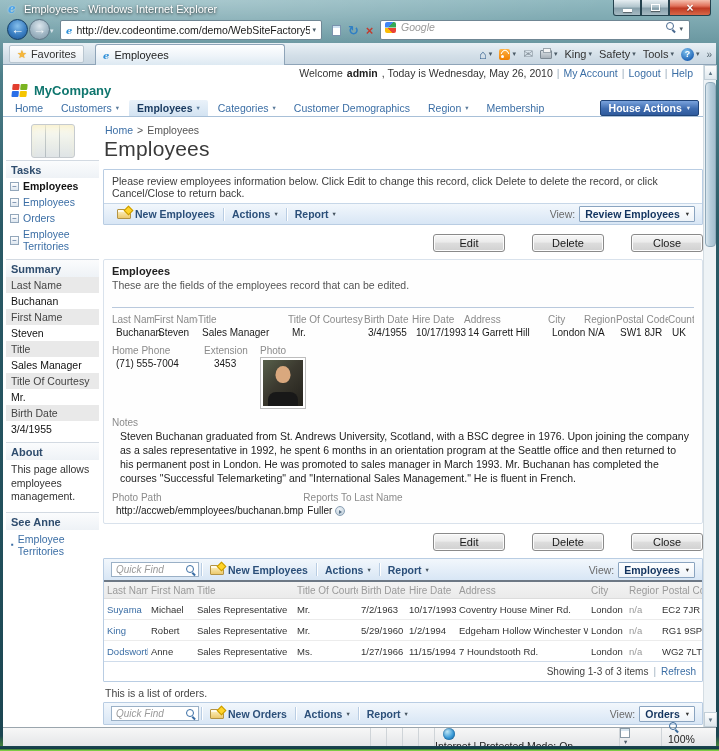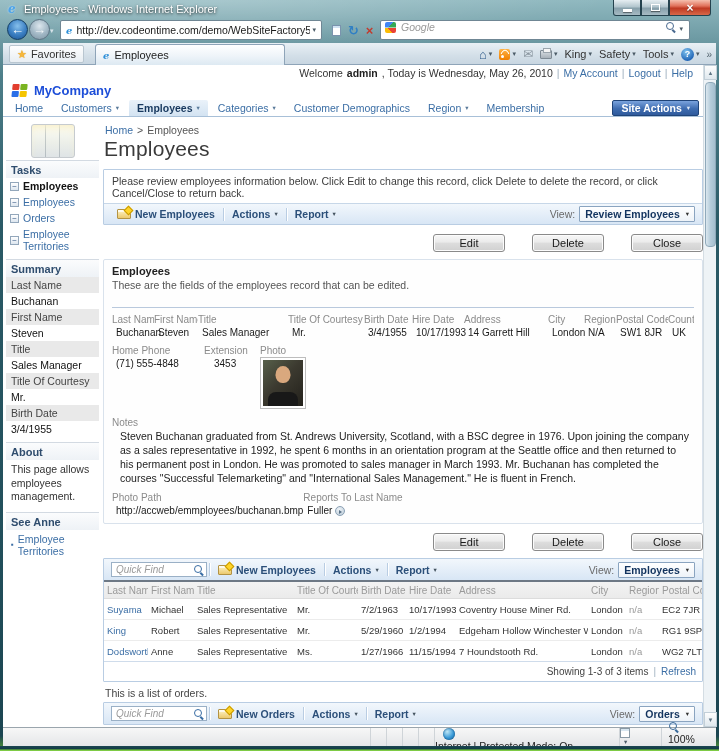--- a/index.html
+++ b/index.html
@@ -88,21 +88,21 @@
 
   .welcome { height:16px; display:flex; justify-content:flex-end; align-items:center; gap:4px; padding:8px 10px; font-size:10.5px; color:#333; }
   .welcome .lnk { color:#3b6ea5; }
   .pipe { color:#9fb0bf; }
 
   .brandrow { height:19px; display:flex; align-items:center; gap:6px; padding:0 9px; }
   .mslogo { width:16px; height:14px; display:grid; grid-template-columns:7px 7px; grid-template-rows:6px 6px; gap:1px; transform:skewX(-6deg); }
   .mslogo i { border-radius:1px; }
   .mslogo i:nth-child(1){ background:#e23e2e; } .mslogo i:nth-child(2){ background:#7ab421; }
   .mslogo i:nth-child(3){ background:#2a6fe8; } .mslogo i:nth-child(4){ background:#f5c400; }
-  .brand { font-size:13px; font-weight:bold; color:#1d4ed8; }
+  .brand { font-size:13px; font-weight:bold; color:#0f766e; }
 
   .navtabs { height:17px; display:flex; align-items:stretch; gap:2px; padding:0 4px; border-bottom:1px solid #a8c0d8; position:relative; }
   .ntab { display:flex; align-items:center; gap:4px; padding:0 8px; color:#3b6ea5; font-size:10.5px; }
   .ntab .dd { font-size:6.5px; color:#5a7a9a; }
   .ntab.active { background:linear-gradient(#eaf2fa,#d3e3f2); color:#17385e; font-weight:bold; border-radius:2px 2px 0 0; }
   .site-actions { position:absolute; right:4px; top:0; height:16px; display:flex; align-items:center; gap:5px; padding:0 8px;
                   color:#fff; font-weight:bold; font-size:10.5px; border:1px solid #1f4479; border-radius:2px;
                   background:linear-gradient(#7aa3dd,#3e6cb0 55%,#2f5a9c); }
   .site-actions .dd { font-size:6.5px; color:#dfe9f6; }
 
@@ -139,21 +139,21 @@
   .tsep { width:1px; height:13px; background:#b9cde3; box-shadow:1px 0 0 #fff; }
   .flexsp { flex:1; }
   .view-lbl { color:#6a6a6a; font-size:10.5px; margin-right:4px; }
   .view-dd { display:flex; align-items:center; gap:6px; height:16px; padding:0 5px; border:1px solid #8aa4c0; border-radius:1px;
              background:linear-gradient(#fff,#eef3f8); font-weight:bold; font-size:10.5px; color:#12335e; margin-right:2px; }
   .view-dd .dd { font-size:6.5px; color:#333; }
   .new-ico { width:14px; height:10px; flex:none; border:1px solid #b39344; border-radius:1px; position:relative;
              background:linear-gradient(#fdf4c8,#ecc96d); box-shadow:inset 0 2px 0 rgba(255,255,255,.7); }
   .new-ico::after { content:""; position:absolute; right:-2px; top:-3px; width:5px; height:5px; background:#ffd429; border:1px solid #c89a00; transform:rotate(45deg); }
   .qf-wrap { position:relative; margin:0 2px; }
-  .qf { width:96px; height:15px; border:1px solid #9ab0c6; font-size:10px; padding:0 9px 0 4px; font-family:inherit; outline:none; }
+  .qf { width:88px; height:15px; border:1px solid #9ab0c6; font-size:10px; padding:0 9px 0 4px; font-family:inherit; outline:none; }
   .qf-mag { position:absolute; right:2px; top:2px; }
   .qf-mag::before { border-color:#3a6ea5; } .qf-mag::after { background:#3a6ea5; }
 
   .btnrow { display:flex; justify-content:flex-end; gap:27px; margin:9px 1px 7px 0; width:600px; }
   .btn { min-width:72px; height:18px; display:flex; align-items:center; justify-content:center; font-size:11px; color:#1a1a1a;
          border:1px solid #8a8a8a; border-radius:3px; box-shadow:inset 0 0 0 1px #fcfcfc;
          background:linear-gradient(#f7f7f7,#ebebeb 45%,#dddddd 50%,#d0d0d0); }
 
   
   .rec { border:1px solid #d9e2ec; border-radius:2px; width:600px; background:#fefefe; padding:5px 8px 7px; }
@@ -342,21 +342,21 @@
           <span>Customer Demographics</span>
         </span>
       <span class="ntab">
           <span>Region</span>
           <span class="dd">▾</span>
         </span>
       <span class="ntab">
           <span>Membership</span>
         </span>
       <span class="site-actions">
-          <span>Site Actions</span>
+          <span>House Actions</span>
           <span class="dd">▾</span>
         </span>
     </div>
 
     <div class="content">
 
       <div class="sidebar">
         <div class="cabinet"></div>
         <div class="side-head" style="margin-top:2px">Tasks</div>
         <div class="task current">
@@ -484,21 +484,21 @@
                 <div class="fval">SW1 8JR</div>
               </div>
             <div class="fcol" style="width:26px">
                 <div class="flbl">Country</div>
                 <div class="fval">UK</div>
               </div>
           </div>
           <div class="frow" style="margin-top:7px">
             <div class="fcol" style="width:92px">
                 <div class="flbl">Home Phone</div>
-                <div class="fval">(71) 555-4848</div>
+                <div class="fval">(71) 555-7004</div>
               </div>
             <div class="fcol" style="width:56px">
                 <div class="flbl">Extension</div>
                 <div class="fval" style="padding-left:10px">3453</div>
               </div>
             <div class="fcol">
               <div class="flbl">Photo</div>
               <div class="photo">
                 <div class="inner">
                     <span class="head"></span>

